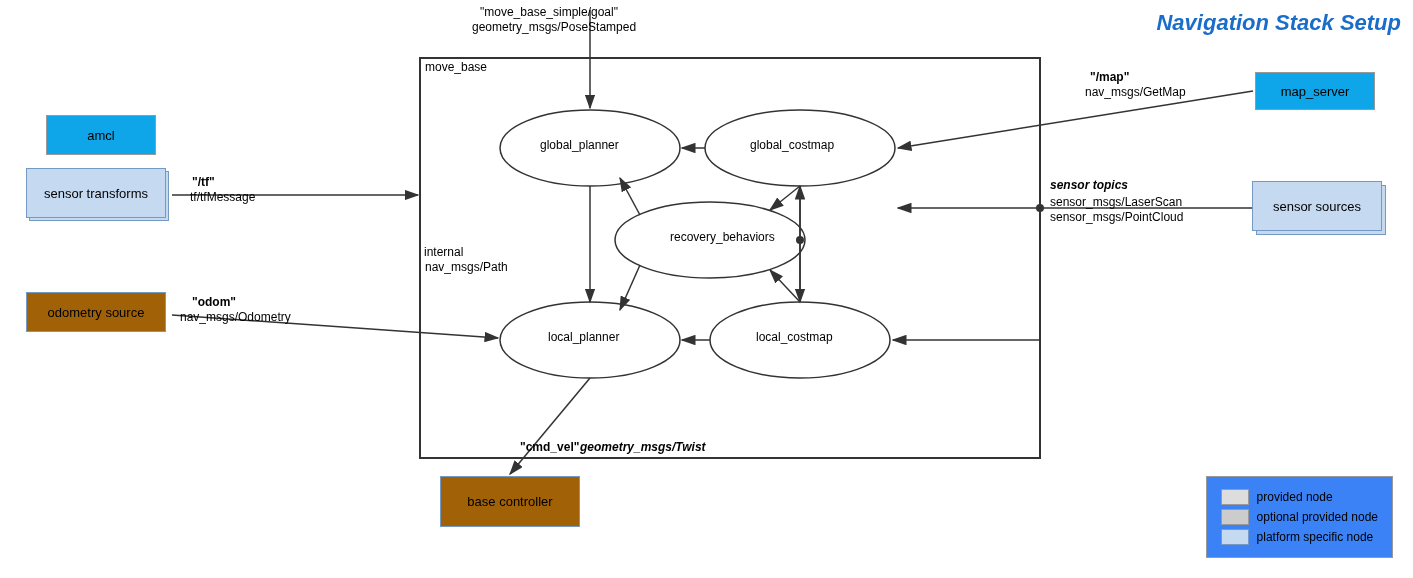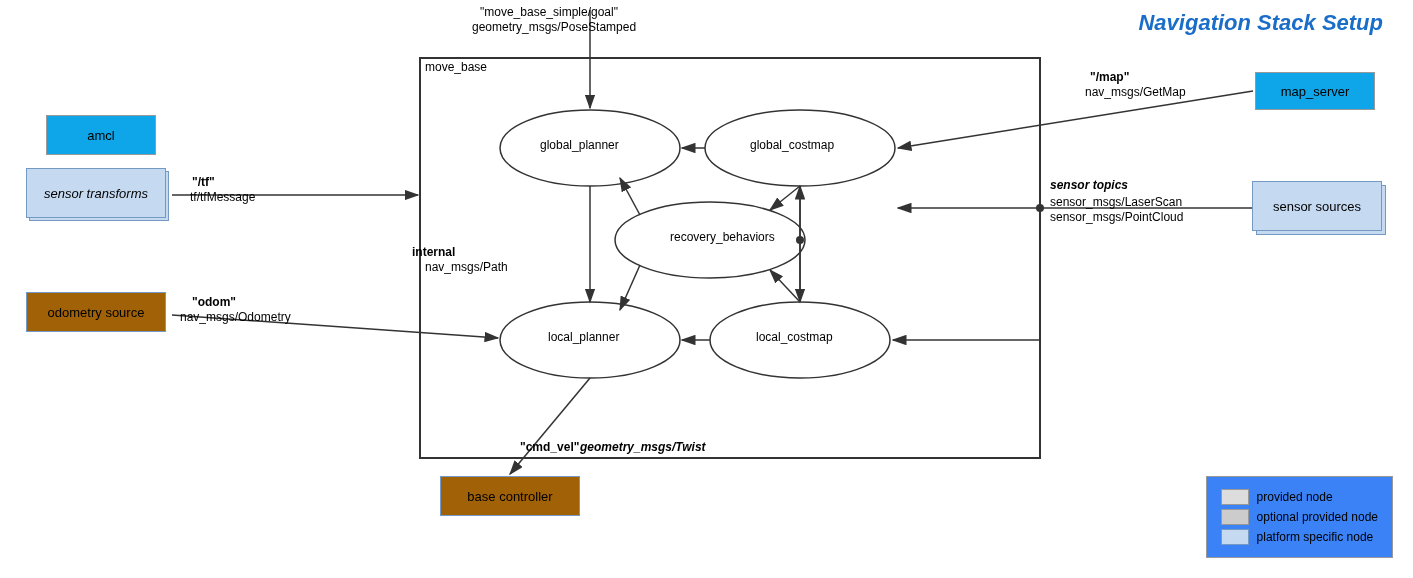--- a/index.html
+++ b/index.html
@@ -14,21 +14,21 @@
     }
     svg {
       position: absolute;
       top: 0; left: 0;
       width: 1413px;
       height: 578px;
     }
     .title {
       position: absolute;
       top: 10px;
-      right: 30px;
+      right: 12px;
       font-size: 22px;
       font-weight: bold;
       color: #1a6ec9;
       font-style: italic;
     }
     
     .node-box {
       position: absolute;
       border: 1px solid #999;
       background: #ddd;
@@ -149,21 +149,21 @@
 
 <div class="lbl" style="left:540px; top:138px;">global_planner</div>
 <div class="lbl" style="left:750px; top:138px;">global_costmap</div>
 <div class="lbl" style="left:655px; top:230px;padding-left:15px;">recovery_behaviors</div>
 <div class="lbl" style="left:548px; top:330px;">local_planner</div>
 <div class="lbl" style="left:756px; top:330px;">local_costmap</div>
 
 <div class="lbl" style="left:192px; top:175px; font-weight:bold;">"/tf"</div>
 <div class="lbl" style="left:190px; top:190px;">tf/tfMessage</div>
 
-<div class="lbl" style="left:412px; top:245px;font-weight:bold;">internal</div>
+<div class="lbl" style="left:424px; top:245px;">internal</div>
 <div class="lbl" style="left:425px; top:260px;">nav_msgs/Path</div>
 
 <div class="lbl" style="left:192px; top:295px; font-weight:bold;">"odom"</div>
 <div class="lbl" style="left:180px; top:310px;">nav_msgs/Odometry</div>
 
 <div class="lbl" style="left:1090px; top:70px; font-weight:bold;">"/map"</div>
 <div class="lbl" style="left:1085px; top:85px;">nav_msgs/GetMap</div>
 
 <div class="lbl lbl-italic" style="left:1050px; top:178px;">sensor topics</div>
 <div class="lbl" style="left:1050px; top:195px;">sensor_msgs/LaserScan</div>
@@ -171,41 +171,41 @@
 
 <div class="lbl" style="left:520px; top:440px; font-weight:bold;">"cmd_vel"</div>
 <div class="lbl lbl-italic" style="left:580px; top:440px;">geometry_msgs/Twist</div>
 
 <div class="node-box node-gray" style="left:46px; top:115px; width:110px; height:40px;">
   <span>amcl</span>
 </div>
 
 <div style="position:absolute; left:26px; top:168px;">
   <div style="position:absolute; top:3px; left:3px; width:140px; height:50px; background:#c5d9f1; border:1px solid #7499c2;"></div>
-  <div style="position:absolute; top:0; left:0; width:140px; height:50px; background:#c5d9f1; border:1px solid #7499c2; display:flex; align-items:center; justify-content:center;font-style:italic;">
+  <div style="position:absolute; top:0; left:0; width:140px; height:50px; background:#c5d9f1; border:1px solid #7499c2; display:flex; align-items:center; justify-content:center;">
     <span>sensor transforms</span>
   </div>
 </div>
 
 <div class="node-box node-blue" style="left:26px; top:292px; width:140px; height:40px;">
   <span>odometry source</span>
 </div>
 
 <div class="node-box node-gray" style="left:1255px; top:72px; width:120px; height:38px;">
   <span>map_server</span>
 </div>
 
 <div style="position:absolute; left:1252px; top:181px;">
   <div style="position:absolute; top:4px; left:4px; width:130px; height:50px; background:#c5d9f1; border:1px solid #7499c2;"></div>
   <div style="position:absolute; top:0; left:0; width:130px; height:50px; background:#c5d9f1; border:1px solid #7499c2; display:flex; align-items:center; justify-content:center;">
     <span>sensor sources</span>
   </div>
 </div>
 
-<div class="node-box node-blue" style="left:440px; top:476px; width:140px; height:40px;">
+<div class="node-box node-blue" style="left:440px; top:476px; width:140px; height:51px;">
   <span>base controller</span>
 </div>
 
 <div class="legend">
   <div class="legend-item">
     <div class="legend-box" style="background:#ddd;"></div>
     <span>provided node</span>
   </div>
   <div class="legend-item">
     <div class="legend-box" style="background:#ccc;"></div>

